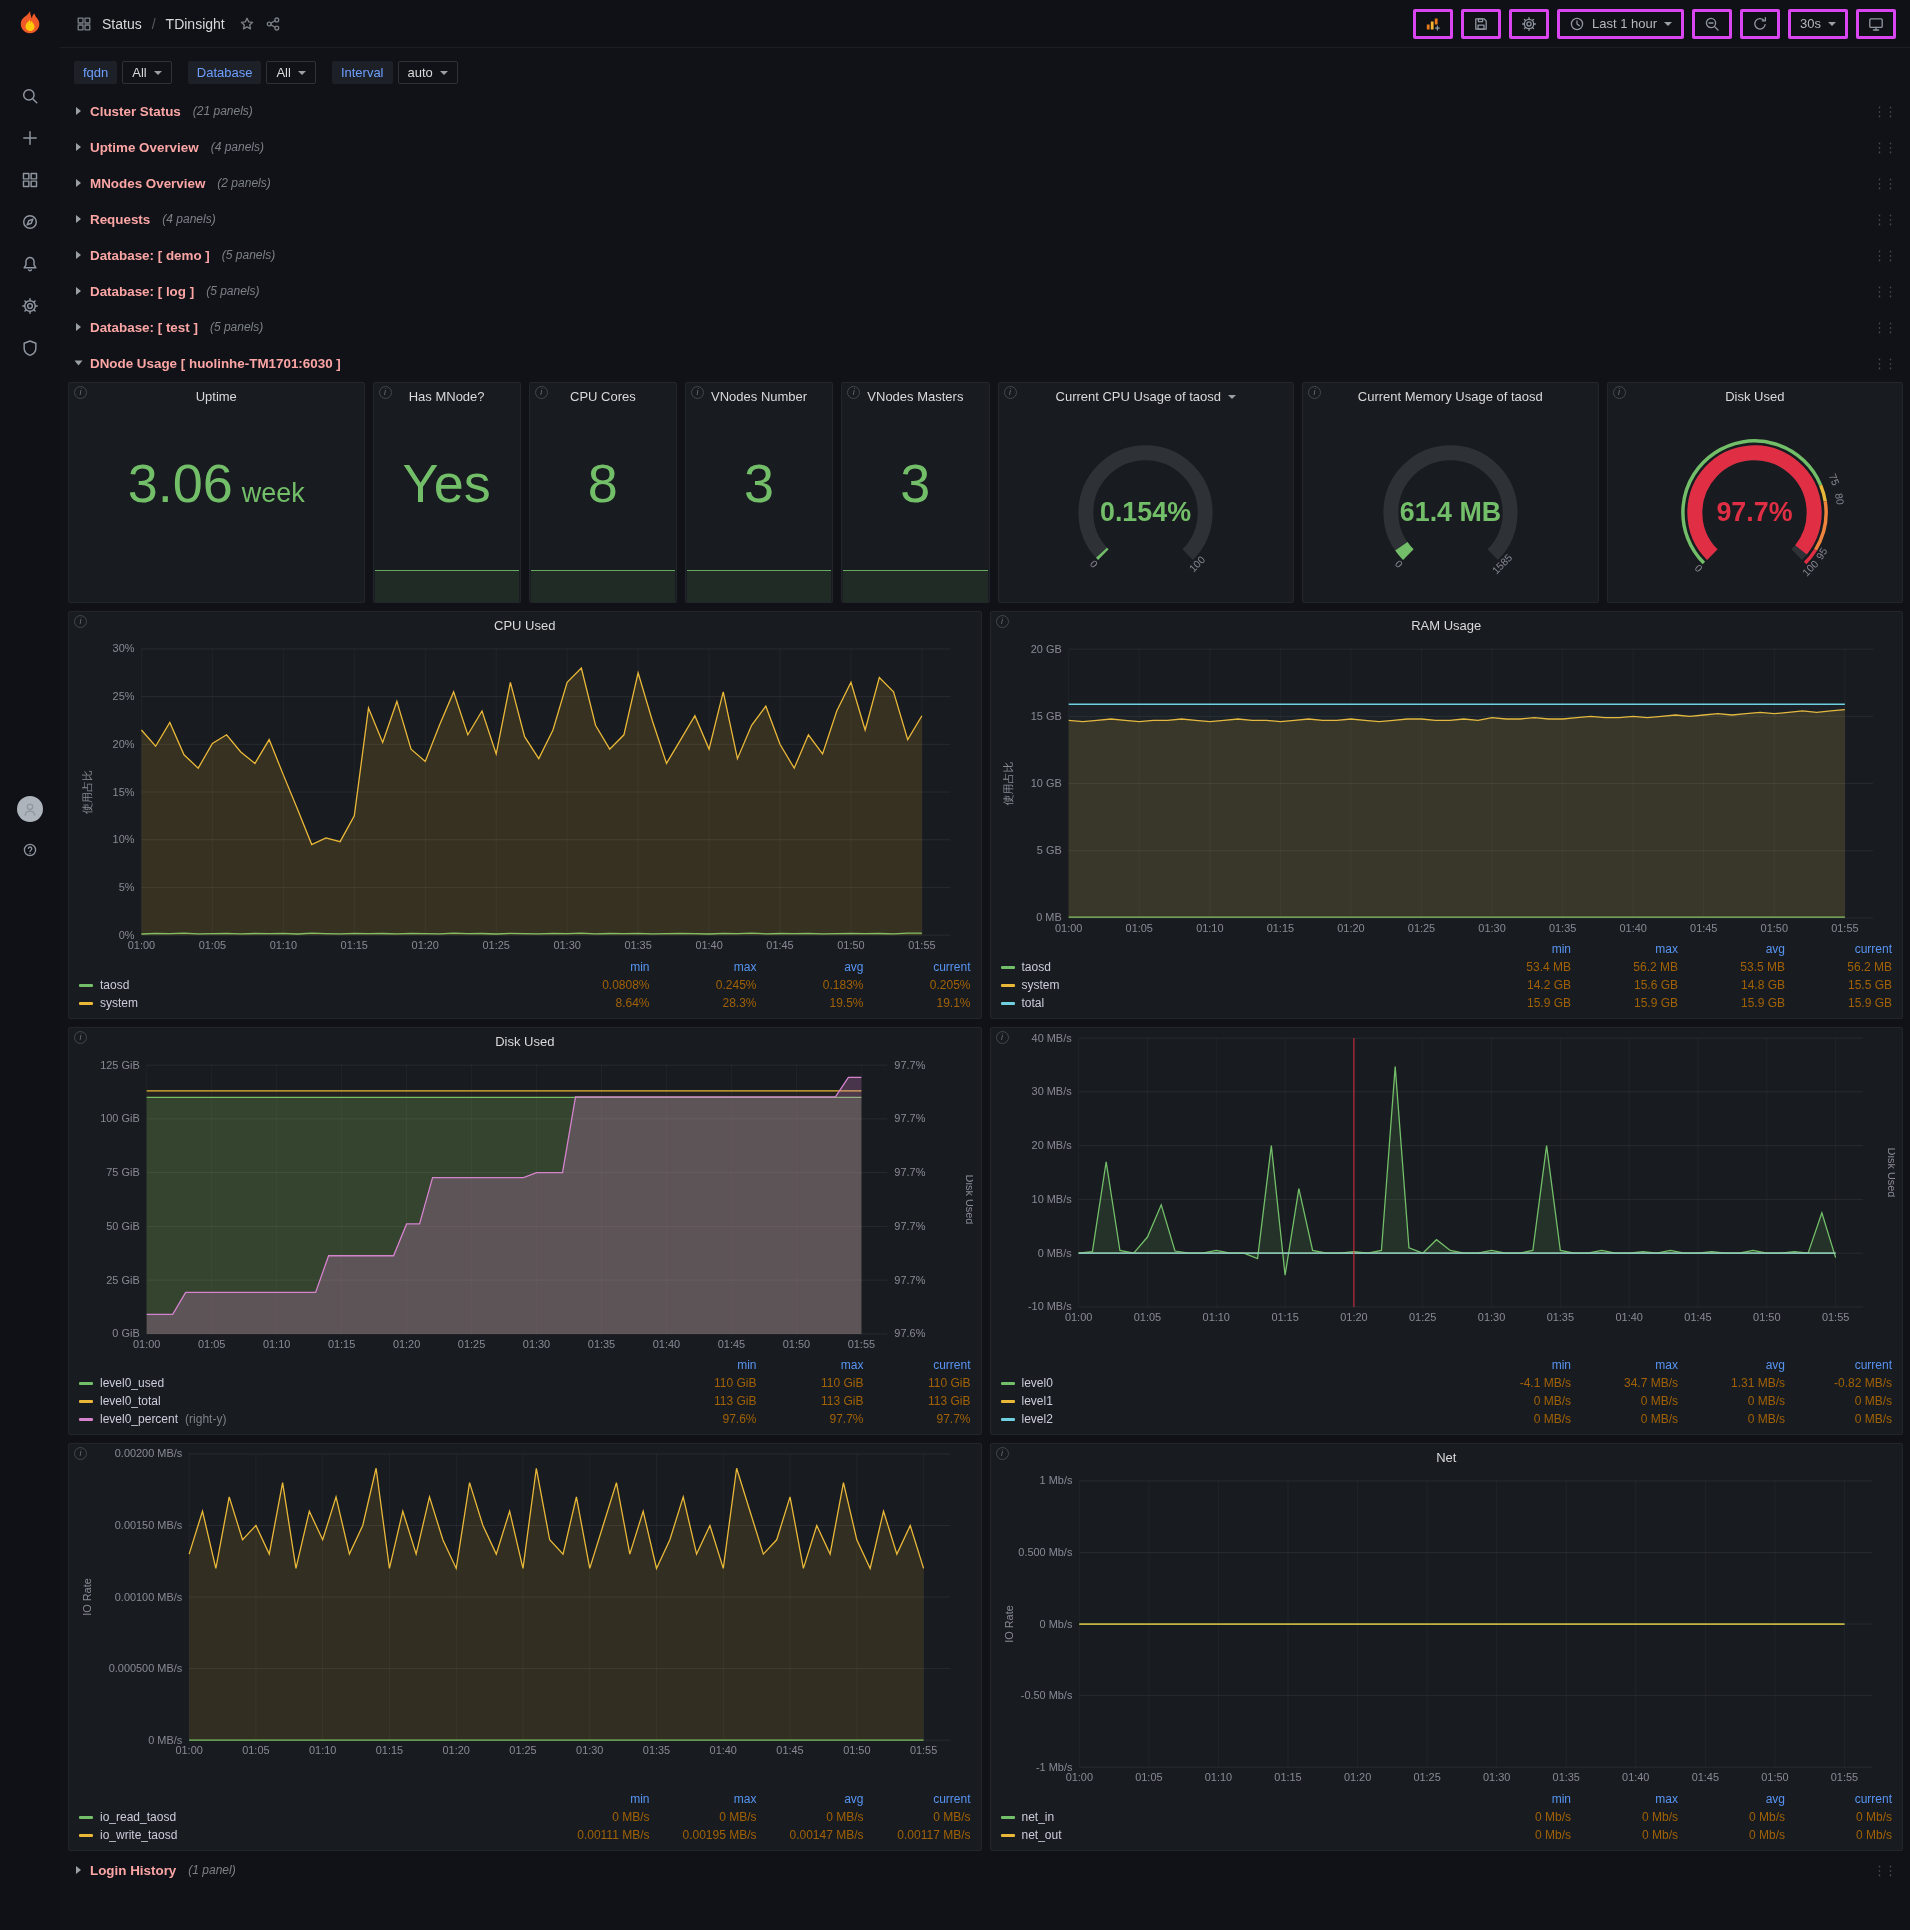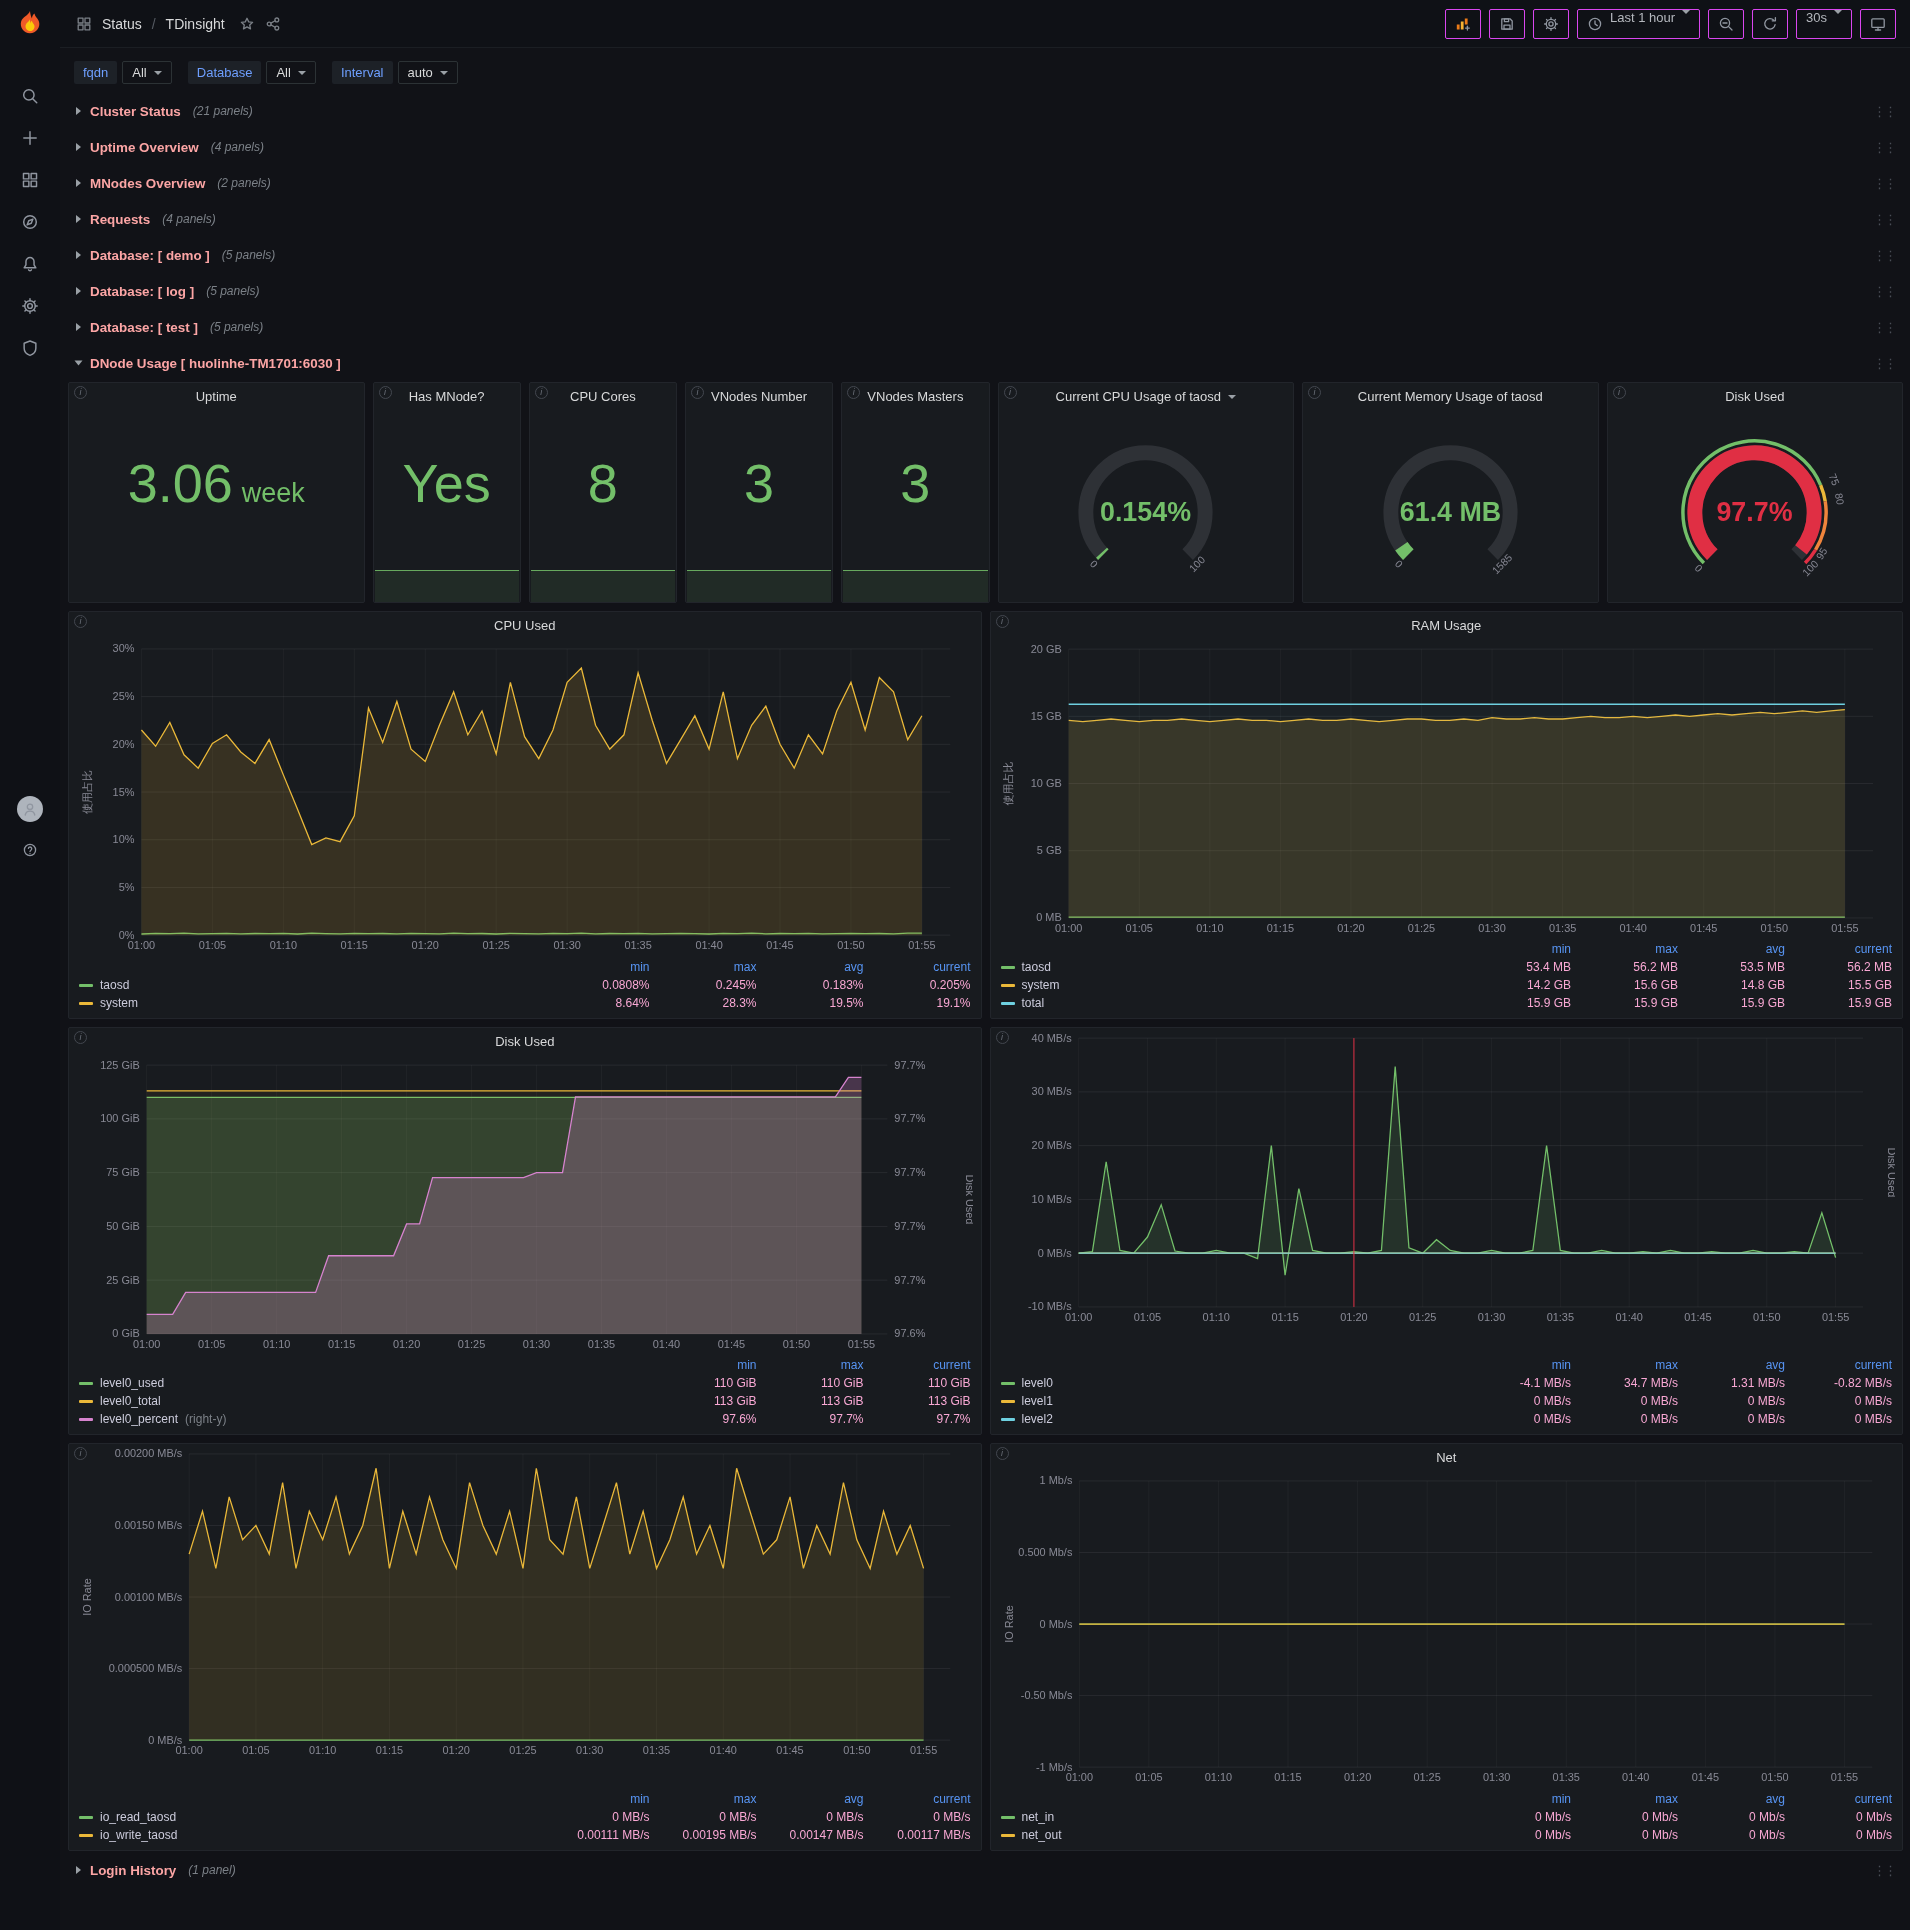--- a/index.html
+++ b/index.html
@@ -7,22 +7,22 @@
     font-family:"Liberation Sans", sans-serif; color:#ccccdc; overflow:hidden; }
 
   
   .topnav { position:absolute; left:0; top:0; width:1910px; height:48px; background:#0f1116;
     display:flex; align-items:center; padding:0 14px 0 76px; border-bottom:1px solid #1b1e23; z-index:4; }
   .crumb { display:flex; align-items:center; gap:10px; font-size:14px; color:#d8d9da; font-weight:500; }
   .crumb .sep { color:#565b63; }
   .icn { display:inline-flex; align-items:center; justify-content:center; color:#9096a0; }
   .icn.dim { color:#7b8087; }
   .nav-actions { margin-left:auto; display:flex; gap:8px; align-items:center; }
-  .nav-btn { display:flex; gap:7px; height:30px; padding:0 9px;
-    border:1px solid #d946ef; border-radius:2px; background:transparent; color:#b4b7bd;
+  .nav-btn { display:flex; align-items:center; gap:7px; height:30px; padding:0 9px;
+    border:3px solid #d946ef; border-radius:2px; background:transparent; color:#b4b7bd;
     font-size:13px; font-family:inherit; cursor:pointer; }
   .caret { width:0; height:0; border-left:4px solid transparent; border-right:4px solid transparent;
     border-top:4px solid #9aa0a6; display:inline-block; }
 
   
   .sidebar { position:absolute; left:0; top:0; width:60px; height:1930px; background:#0f1116; z-index:5;
     display:flex; flex-direction:column; align-items:center; }
   .logo { margin-top:9px; cursor:pointer; }
   .side-icons { display:flex; flex-direction:column; align-items:center; margin-top:44px; gap:24px; color:#9096a0; }
   .side-icons .icn { cursor:pointer; }
@@ -63,21 +63,21 @@
   .gauge-body { flex:1; display:flex; align-items:center; justify-content:center; }
 
   .chart-grid { display:grid; grid-template-columns:1fr 1fr; gap:8px; }
   .chart-panel { height:408px; }
   .chart-body { flex:1; display:flex; flex-direction:column; min-height:0; padding:2px 8px 6px; }
   .plot { flex:1; min-height:0; position:relative; }
   .plot svg { position:absolute; inset:0; }
   .legend { padding:3px 2px 0; }
   .lgrid { display:grid; font-size:12px; line-height:18px; }
   .lhead { color:#5794f2; text-align:right; }
-  .lval { text-align:right; color:#f9a8d4; }
+  .lval { text-align:right; color:#a16207; }
   .lname { display:flex; align-items:center; gap:7px; color:#ccccdc; cursor:pointer; min-width:0; }
   .swatch { display:inline-block; width:14px; height:3px; border-radius:1px; flex:none; }
   .lsuffix { color:#7b8087; }
 </style>
 </head>
 <body>
 
 <aside class="sidebar">
   <div class="logo">
     <svg width="30" height="30" viewBox="0 0 24 24">

